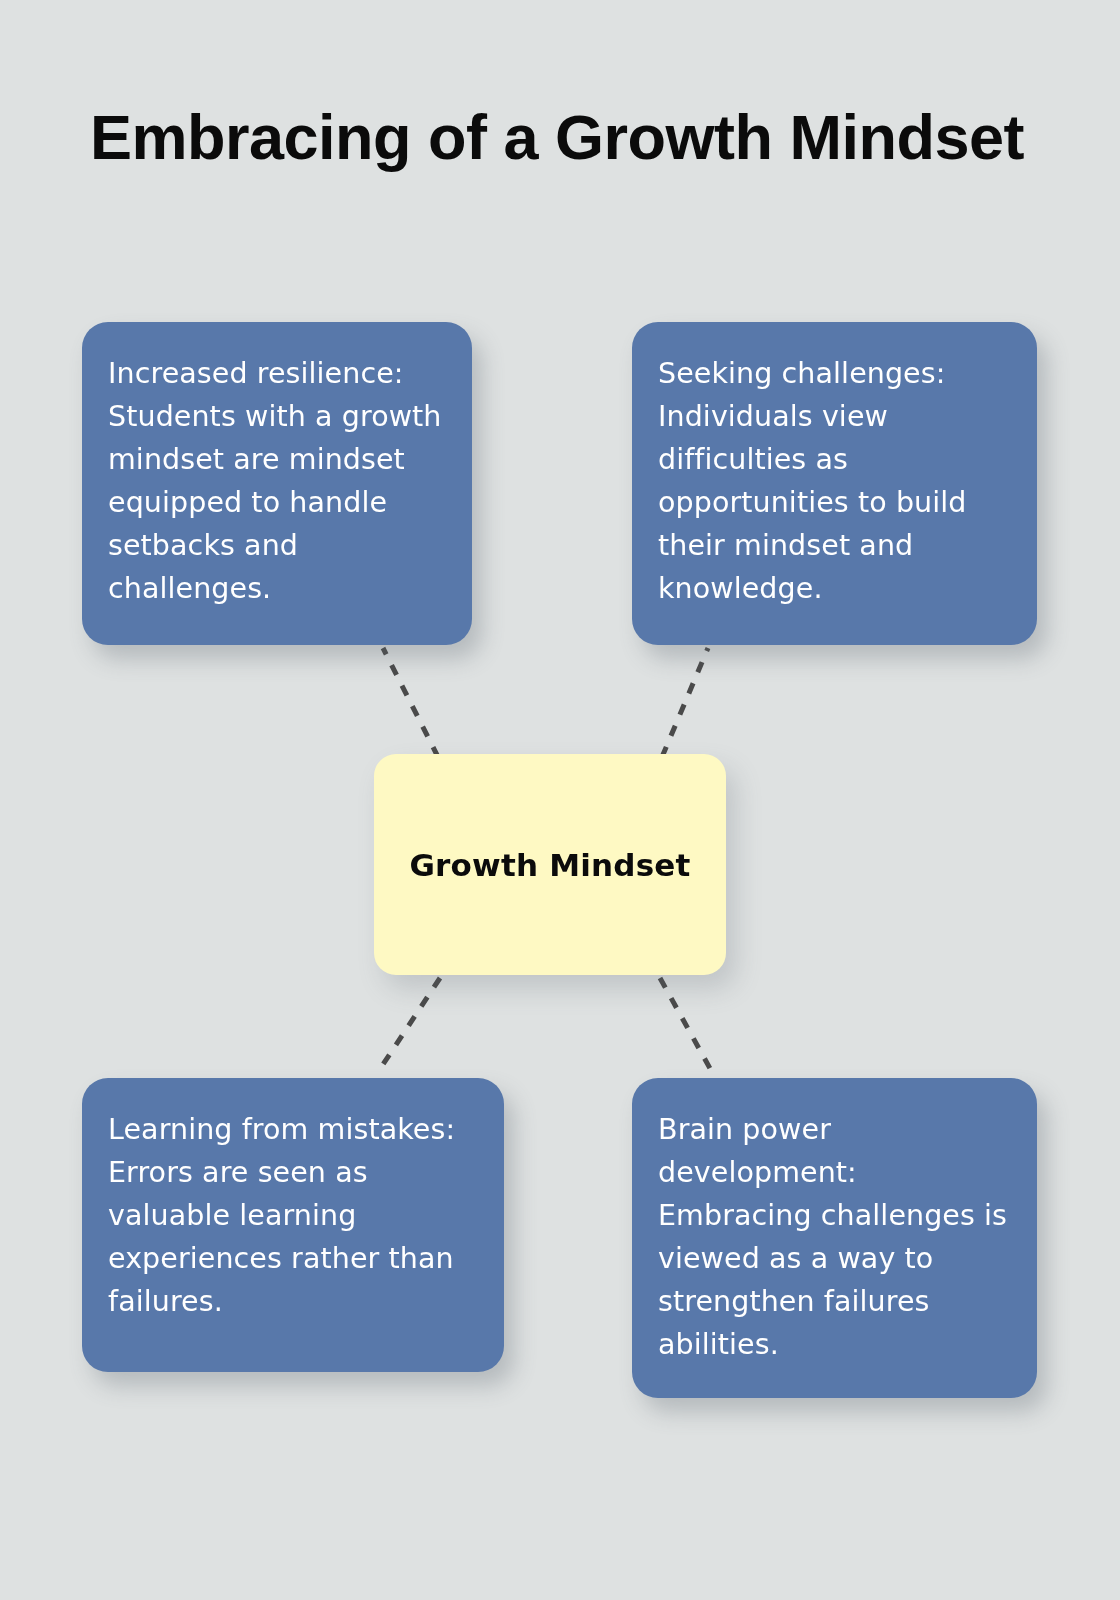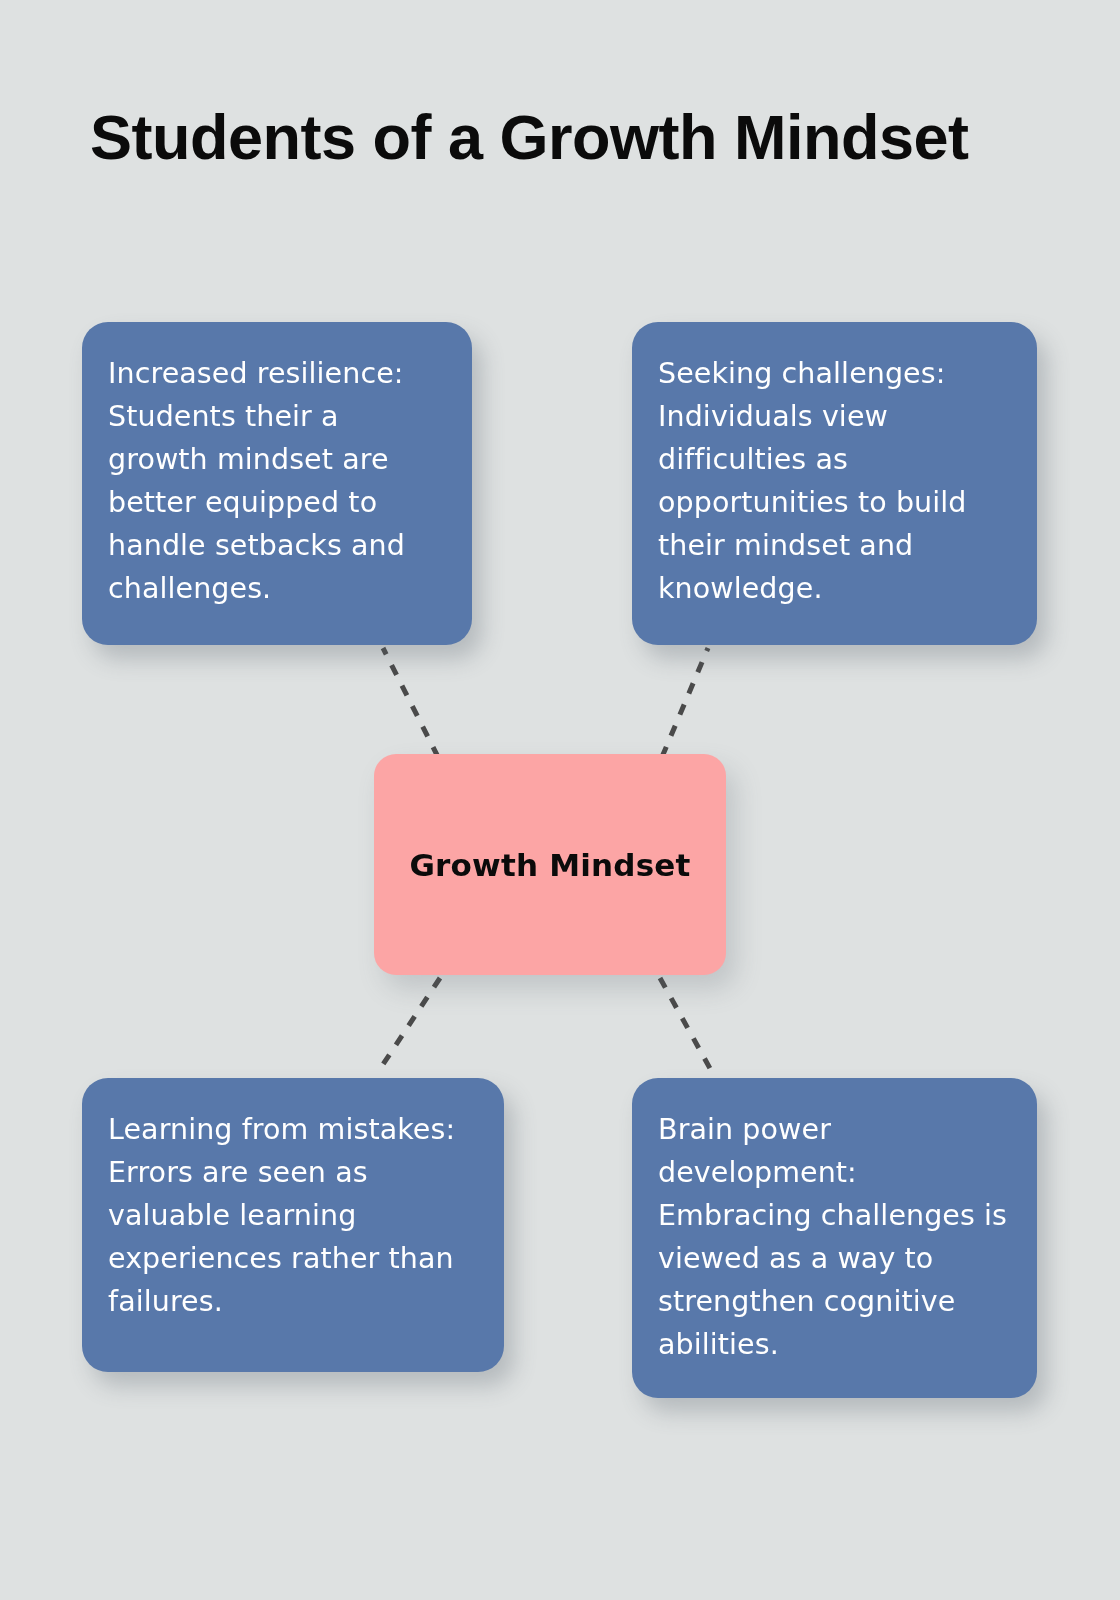--- a/index.html
+++ b/index.html
@@ -76,21 +76,21 @@
   #card-top-right   { left: 632px; top: 322px;  width: 405px; height: 323px; }
   #card-bottom-left { left: 82px;  top: 1078px; width: 422px; height: 294px; }
   #card-bottom-right{ left: 632px; top: 1078px; width: 405px; height: 320px; }
 
   
   #center-node {
     left: 374px;
     top: 754px;
     width: 352px;
     height: 221px;
-    background: #fca5a5;
+    background: #fef9c3;
     border-radius: 22px;
     box-shadow: 10px 14px 26px rgba(90, 100, 110, 0.22);
     display: flex;
     align-items: center;
     justify-content: center;
   }
 
   #center-node .center-label {
     font-family: "DejaVu Sans", sans-serif;
     font-size: 31px;
@@ -98,42 +98,42 @@
     color: #0b0b0b;
     letter-spacing: 0.2px;
     text-align: center;
   }
 </style>
 </head>
 <body>
 
 <div id="infographic">
 
-  <h1 class="page-title">Students of a Growth Mindset</h1>
+  <h1 class="page-title">Embracing of a Growth Mindset</h1>
 
   <svg class="connectors" width="1120" height="1600" viewBox="0 0 1120 1600">
     <line x1="438" y1="757" x2="383" y2="648" stroke="#4a4a4a" stroke-width="5" stroke-dasharray="11 12" stroke-linecap="butt"></line>
     <line x1="662" y1="757" x2="708" y2="648" stroke="#4a4a4a" stroke-width="5" stroke-dasharray="11 12" stroke-linecap="butt"></line>
     <line x1="440" y1="978" x2="378" y2="1072" stroke="#4a4a4a" stroke-width="5" stroke-dasharray="11 12" stroke-linecap="butt"></line>
     <line x1="660" y1="978" x2="712" y2="1072" stroke="#4a4a4a" stroke-width="5" stroke-dasharray="11 12" stroke-linecap="butt"></line>
   </svg>
 
   <div class="node branch-card" id="card-top-left">
-    <span class="card-text">Increased resilience: Students their a growth mindset are better equipped to handle setbacks and challenges.</span>
+    <span class="card-text">Increased resilience: Students with a growth mindset are mindset equipped to handle setbacks and challenges.</span>
   </div>
 
   <div class="node branch-card" id="card-top-right">
     <span class="card-text">Seeking challenges: Individuals view difficulties as opportunities to build their mindset and knowledge.</span>
   </div>
 
   <div class="node branch-card" id="card-bottom-left">
     <span class="card-text">Learning from mistakes: Errors are seen as valuable learning experiences rather than failures.</span>
   </div>
 
   <div class="node branch-card" id="card-bottom-right">
-    <span class="card-text">Brain power development: Embracing challenges is viewed as a way to strengthen cognitive abilities.</span>
+    <span class="card-text">Brain power development: Embracing challenges is viewed as a way to strengthen failures abilities.</span>
   </div>
 
   <div class="node" id="center-node">
     <span class="center-label">Growth Mindset</span>
   </div>
 
 </div>
 
 </body></html>

